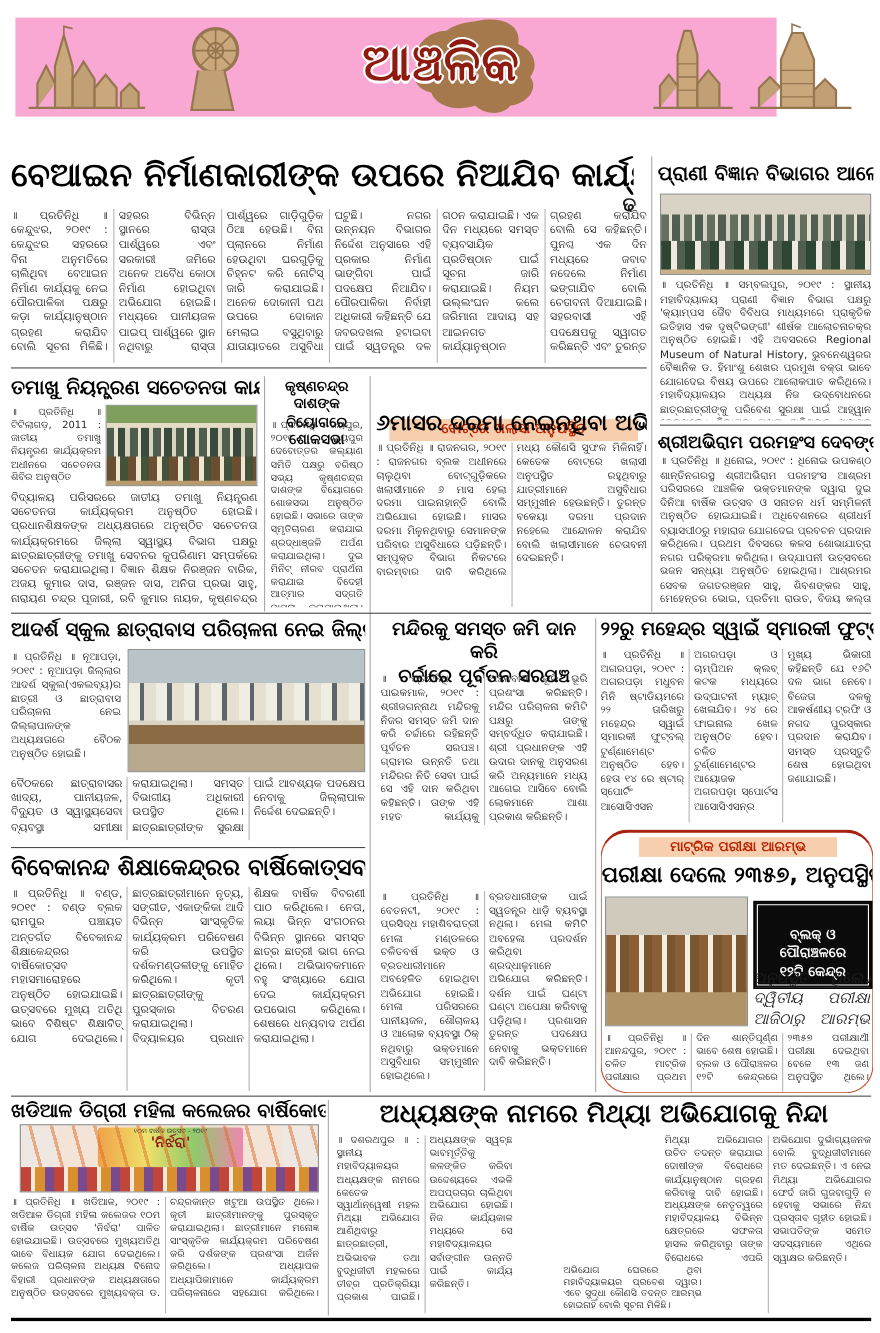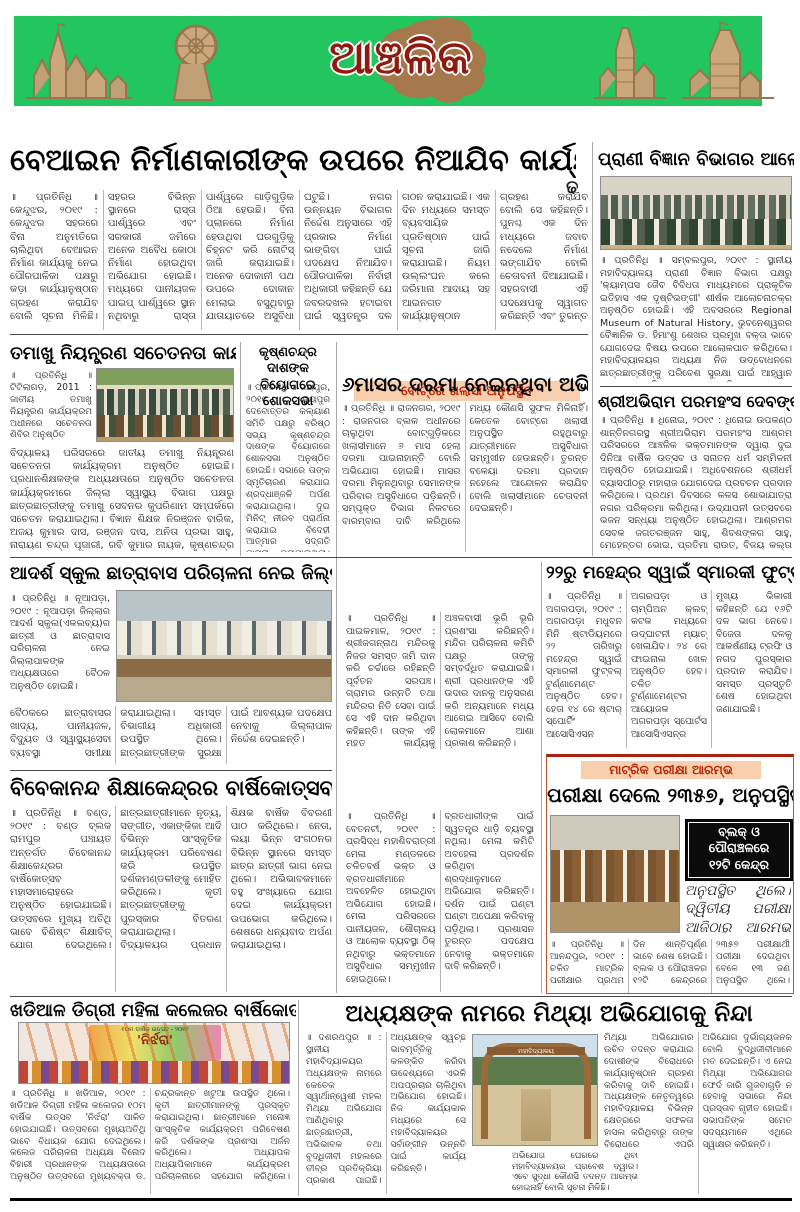--- a/index.html
+++ b/index.html
@@ -1,19 +1,19 @@
 <!DOCTYPE html>
 <html><head>
 <meta charset="utf-8">
 <style>
   html,body{margin:0;padding:0;background:#ffffff;}
   .page{position:relative;width:800px;height:1212px;background:#fff;
         font-family:"DejaVu Sans","Liberation Sans",sans-serif;color:#1a1a1a;overflow:hidden;}
   
-  .masthead{position:absolute;left:14px;top:16px;width:748px;height:90px;background:#22c55e;}
+  .masthead{position:absolute;left:14px;top:16px;width:692px;height:90px;background:#f9a8d4;}
   .mast-art{position:absolute;top:4px;height:82px;}
   .mast-title{position:absolute;left:262px;top:14px;width:250px;text-align:center;
       font-size:46px;font-weight:bold;color:#8e1a10;letter-spacing:1px;
       text-shadow:-2px 0 #fff,2px 0 #fff,0 -2px #fff,0 2px #fff,-1px -1px #fff,1px 1px #fff,1px -1px #fff,-1px 1px #fff;z-index:3;}
   .map-wrap{position:absolute;left:330px;top:0px;width:170px;height:90px;z-index:1;}
   .datebar{position:absolute;left:14px;top:108px;width:772px;height:26px;background:#fbd5e2;
       font-size:13px;font-weight:bold;color:#43290e;line-height:26px;}
   .datebar .lft{position:absolute;left:10px;}
   .datebar .mark{position:absolute;left:120px;}
   .datebar .rgt{position:absolute;right:10px;}
@@ -134,38 +134,42 @@
 
   <div class="vline" style="left:541px;top:562px;height:431px;"></div>
 
   <div class="art-head" style="left:10px;top:562px;width:322px;font-size:18px;">ଆଦର୍ଶ ସ୍କୁଲ ଛାତ୍ରାବାସ ପରିଚାଳନା ନେଇ ଜିଲ୍ଲାସ୍ତରୀୟ ବୈଠକ</div>
   <div class="body-txt" style="left:10px;top:592px;width:100px;height:110px;font-size:9.5px;">॥ ପ୍ରତିନିଧି ॥ ନୂଆପଡ଼ା, ୨୦୧୯ : ନୂଆପଡ଼ା ଜିଲ୍ଲାର ଆଦର୍ଶ ସ୍କୁଲ(ଏକଲବ୍ୟ)ର ଛାତ୍ରୀ ଓ ଛାତ୍ରାବାସ ପରିଚାଳନା ନେଇ ଜିଲ୍ଲାପାଳଙ୍କ ଅଧ୍ୟକ୍ଷତାରେ ବୈଠକ ଅନୁଷ୍ଠିତ ହୋଇଛି।</div>
   <div class="photo" style="left:116px;top:590px;width:216px;height:112px;background:linear-gradient(#b9c4c9 0 30%,#d9d4c4 30% 62%,#8a6b46 62% 78%,#b7a98c 78%);">
     <div class="crowd" style="top:30px;height:34px;background:repeating-linear-gradient(90deg,#f0ede2 0 10px,#5d666b 10px 14px,#e6e0d0 14px 25px);"></div>
   </div>
   <div class="body-txt c3" style="left:10px;top:706px;width:322px;height:58px;">ବୈଠକରେ ଛାତ୍ରାବାସର ଖାଦ୍ୟ, ପାନୀୟଜଳ, ବିଦ୍ୟୁତ ଓ ସ୍ୱାସ୍ଥ୍ୟସେବା ବ୍ୟବସ୍ଥା ସମୀକ୍ଷା କରାଯାଇଥିଲା। ସମସ୍ତ ବିଭାଗୀୟ ଅଧିକାରୀ ଉପସ୍ଥିତ ଥିଲେ। ଛାତ୍ରଛାତ୍ରୀଙ୍କ ସୁରକ୍ଷା ପାଇଁ ଆବଶ୍ୟକ ପଦକ୍ଷେପ ନେବାକୁ ଜିଲ୍ଲାପାଳ ନିର୍ଦ୍ଦେଶ ଦେଇଛନ୍ତି।</div>
 
+  <div class="art-head ctr" style="left:346px;top:562px;width:188px;font-size:17px;white-space:normal;line-height:1.25;">
+    <span>ମନ୍ଦିରକୁ ସମସ୍ତ ଜମି ଦାନ କରି</span><br>
+    <span>ଚର୍ଚ୍ଚାରେ ପୂର୍ବତନ ସରପଞ୍ଚ</span>
+  </div>
   <div class="body-txt c2" style="left:346px;top:612px;width:188px;height:138px;font-size:9.5px;">॥ ପ୍ରତିନିଧି ॥ ପାଇକମାଳ, ୨୦୧୯ : ଶ୍ରୀଜଗନ୍ନାଥ ମନ୍ଦିରକୁ ନିଜର ସମସ୍ତ ଜମି ଦାନ କରି ଚର୍ଚ୍ଚାରେ ରହିଛନ୍ତି ପୂର୍ବତନ ସରପଞ୍ଚ। ଗ୍ରାମର ଉନ୍ନତି ତଥା ମନ୍ଦିରର ନିତି ସେବା ପାଇଁ ସେ ଏହି ଦାନ କରିଥିବା କହିଛନ୍ତି। ତାଙ୍କ ଏହି ମହତ କାର୍ଯ୍ୟକୁ ଅଞ୍ଚଳବାସୀ ଭୂରି ଭୂରି ପ୍ରଶଂସା କରିଛନ୍ତି। ମନ୍ଦିର ପରିଚାଳନା କମିଟି ପକ୍ଷରୁ ତାଙ୍କୁ ସମ୍ବର୍ଦ୍ଧିତ କରାଯାଇଛି। ଶ୍ରୀ ପ୍ରଧାନଙ୍କ ଏହି ଉଦାର ଦାନକୁ ଅନୁସରଣ କରି ଅନ୍ୟମାନେ ମଧ୍ୟ ଆଗେଇ ଆସିବେ ବୋଲି ଲୋକମାନେ ଆଶା ପ୍ରକାଶ କରିଛନ୍ତି।</div>
 
   <div class="art-head" style="left:546px;top:562px;width:248px;font-size:17.5px;">୨୨ରୁ ମହେନ୍ଦ୍ର ସ୍ୱାଇଁ ସ୍ମାରକୀ ଫୁଟ୍‌ବଲ୍ ଟୁର୍ଣ୍ଣାମେଣ୍ଟ</div>
   <div class="body-txt c3" style="left:546px;top:590px;width:246px;height:158px;font-size:9.5px;">॥ ପ୍ରତିନିଧି ॥ ଅଗରପଡ଼ା, ୨୦୧୯ : ଅଗରପଡ଼ା ମଧୁବନ ମିନି ଷ୍ଟାଡିୟମରେ ୨୨ ତାରିଖରୁ ମହେନ୍ଦ୍ର ସ୍ୱାଇଁ ସ୍ମାରକୀ ଫୁଟ୍‌ବଲ୍ ଟୁର୍ଣ୍ଣାମେଣ୍ଟ ଅନୁଷ୍ଠିତ ହେବ। ହେତା ୧୪ ରେ ଷ୍ଟାର୍ ସ୍ପୋର୍ଟିଂ ଆସୋସିଏସନ ଅଗରପଡ଼ା ଓ ଚାମ୍ପିଅନ କ୍ଲବ୍ କଟକ ମଧ୍ୟରେ ଉଦ୍‌ଘାଟନୀ ମ୍ୟାଚ୍ ଖେଳାଯିବ। ୨୪ ରେ ଫାଇନାଲ ଖେଳ ଅନୁଷ୍ଠିତ ହେବ। ଚଳିତ ଟୁର୍ଣ୍ଣାମେଣ୍ଟର ଆୟୋଜକ ଅଗରପଡ଼ା ସ୍ପୋର୍ଟସ ଆସୋସିଏସନ୍‌ର ମୁଖ୍ୟ ଭିକାରୀ କହିଛନ୍ତି ଯେ ୧୬ଟି ଦଳ ଭାଗ ନେବେ। ବିଜେତା ଦଳକୁ ଆକର୍ଷଣୀୟ ଟ୍ରଫି ଓ ନଗଦ ପୁରସ୍କାର ପ୍ରଦାନ କରାଯିବ। ସମସ୍ତ ପ୍ରସ୍ତୁତି ଶେଷ ହୋଇଥିବା ଜଣାଯାଇଛି।</div>
 
   <div class="hline" style="left:10px;top:770px;width:322px;"></div>
   <div class="art-head" style="left:10px;top:776px;width:322px;font-size:21px;">ବିବେକାନନ୍ଦ ଶିକ୍ଷାକେନ୍ଦ୍ରର ବାର୍ଷିକୋତ୍ସବ</div>
   <div class="body-txt c3" style="left:10px;top:806px;width:322px;height:186px;">॥ ପ୍ରତିନିଧି ॥ ବଣ୍ଡ, ୨୦୧୯ : ବଣ୍ଡ ବ୍ଲକ ରାମପୁର ପଞ୍ଚାୟତ ଅନ୍ତର୍ଗତ ବିବେକାନନ୍ଦ ଶିକ୍ଷାକେନ୍ଦ୍ରର ବାର୍ଷିକୋତ୍ସବ ମହାସମାରୋହରେ ଅନୁଷ୍ଠିତ ହୋଇଯାଇଛି। ଉତ୍ସବରେ ମୁଖ୍ୟ ଅତିଥି ଭାବେ ବିଶିଷ୍ଟ ଶିକ୍ଷାବିତ୍ ଯୋଗ ଦେଇଥିଲେ। ଛାତ୍ରଛାତ୍ରୀମାନେ ନୃତ୍ୟ, ସଙ୍ଗୀତ, ଏକାଙ୍କିକା ଆଦି ବିଭିନ୍ନ ସାଂସ୍କୃତିକ କାର୍ଯ୍ୟକ୍ରମ ପରିବେଷଣ କରି ଉପସ୍ଥିତ ଦର୍ଶକମଣ୍ଡଳୀଙ୍କୁ ମୋହିତ କରିଥିଲେ। କୃତୀ ଛାତ୍ରଛାତ୍ରୀଙ୍କୁ ପୁରସ୍କାର ବିତରଣ କରାଯାଇଥିଲା। ବିଦ୍ୟାଳୟର ପ୍ରଧାନ ଶିକ୍ଷକ ବାର୍ଷିକ ବିବରଣୀ ପାଠ କରିଥିଲେ। ନେତା, ଲୟା ଭିନ୍ନ ସଂଗଠନର ବିଭିନ୍ନ ସ୍ଥାନରେ ସମସ୍ତ ଛାତ୍ର ଛାତ୍ରୀ ଭାଗ ନେଇ ଥିଲେ। ଅଭିଭାବକମାନେ ବହୁ ସଂଖ୍ୟାରେ ଯୋଗ ଦେଇ କାର୍ଯ୍ୟକ୍ରମ ଉପଭୋଗ କରିଥିଲେ। ଶେଷରେ ଧନ୍ୟବାଦ ଅର୍ପଣ କରାଯାଇଥିଲା।</div>
 
   <div class="body-txt c2" style="left:346px;top:810px;width:188px;height:182px;font-size:9.5px;">॥ ପ୍ରତିନିଧି ॥ ବେତନଟୀ, ୨୦୧୯ : ପ୍ରସିଦ୍ଧ ମହାଶିବରାତ୍ରୀ ମେଳା ମଣ୍ଡଳରେ ଚଳିତବର୍ଷ ଭକ୍ତ ଓ ବ୍ରତଧାରୀମାନେ ଅବହେଳିତ ହୋଇଥିବା ଅଭିଯୋଗ ହୋଇଛି। ମେଳା ପରିସରରେ ପାନୀୟଜଳ, ଶୌଚାଳୟ ଓ ଆଲୋକ ବ୍ୟବସ୍ଥା ଠିକ୍ ନଥିବାରୁ ଭକ୍ତମାନେ ଅସୁବିଧାର ସମ୍ମୁଖୀନ ହୋଇଥିଲେ। ବ୍ରତଧାରୀଙ୍କ ପାଇଁ ସ୍ୱତନ୍ତ୍ର ଧାଡ଼ି ବ୍ୟବସ୍ଥା ନଥିଲା। ମେଳା କମିଟି ଅବହେଳା ପ୍ରଦର୍ଶନ କରିଥିବା ଶ୍ରଦ୍ଧାଳୁମାନେ ଅଭିଯୋଗ କରିଛନ୍ତି। ଦର୍ଶନ ପାଇଁ ଘଣ୍ଟା ଘଣ୍ଟା ଅପେକ୍ଷା କରିବାକୁ ପଡ଼ିଥିଲା। ପ୍ରଶାସନ ତୁରନ୍ତ ପଦକ୍ଷେପ ନେବାକୁ ଭକ୍ତମାନେ ଦାବି କରିଛନ୍ତି।</div>
 
-  <div class="matricbox" style="left:546px;top:754px;width:248px;height:240px;">
+  <div class="matricbox" style="left:546px;top:754px;width:248px;height:240px;border-radius:25px;">
     <div class="kicker" style="left:34px;top:4px;width:180px;height:18px;font-size:12.5px;line-height:18px;">ମାଟ୍ରିକ ପରୀକ୍ଷା ଆରମ୍ଭ</div>
     <div class="art-head ctr" style="left:0;top:26px;width:246px;font-size:20px;">ପରୀକ୍ଷା ଦେଲେ ୨୩୫୭, ଅନୁପସ୍ଥିତ ୧୩</div>
     <div class="photo" style="left:3px;top:58px;width:130px;height:118px;background:linear-gradient(#cfcabb 0 38%,#e0d8c4 38% 70%,#b09468 70%);">
       <div class="crowd" style="top:34px;height:52px;background:repeating-linear-gradient(90deg,#8a5f35 0 9px,#f2eee0 9px 13px,#7a5630 13px 21px);"></div>
     </div>
-    <div class="blackbox" style="left:138px;top:62px;width:106px;height:56px;font-size:12.5px;line-height:1.3;padding-top:4px;">
+    <div class="blackbox" style="left:138px;top:62px;width:106px;height:56px;font-size:12.5px;line-height:1.3;padding-top:22px;">
       <div>ବ୍ଲକ୍ ଓ</div>
       <div>ପୌରାଞ୍ଚଳରେ</div>
       <div>୧୨ଟି କେନ୍ଦ୍ର</div>
     </div>
     <div class="body-txt" style="left:138px;top:124px;width:106px;height:52px;font-size:14px;font-style:italic;">ଅନୁପସ୍ଥିତ ଥିଲେ। ଦ୍ୱିତୀୟ ପରୀକ୍ଷା ଆଜିଠାରୁ ଆରମ୍ଭ ହେବ। ସମସ୍ତ କେନ୍ଦ୍ରରେ ଶାନ୍ତିଶୃଙ୍ଖଳା ରକ୍ଷା ପାଇଁ ପୋଲିସ ମୁତୟନ ହୋଇଛନ୍ତି।</div>
     <div class="body-txt c3" style="left:3px;top:182px;width:240px;height:54px;font-size:9px;">॥ ପ୍ରତିନିଧି ॥ ଆନନ୍ଦପୁର, ୨୦୧୯ : ଚଳିତ ମାଟ୍ରିକ ପରୀକ୍ଷାର ପ୍ରଥମ ଦିନ ଶାନ୍ତିପୂର୍ଣ୍ଣ ଭାବେ ଶେଷ ହୋଇଛି। ବ୍ଲକ ଓ ପୌରାଞ୍ଚଳର ୧୨ଟି କେନ୍ଦ୍ରରେ ୨୩୫୭ ପରୀକ୍ଷାର୍ଥୀ ପରୀକ୍ଷା ଦେଇଥିବା ବେଳେ ୧୩ ଜଣ ଅନୁପସ୍ଥିତ ଥିଲେ। ସମସ୍ତ କେନ୍ଦ୍ରରେ କଡ଼ା ନିରାପତ୍ତା ବ୍ୟବସ୍ଥା କରାଯାଇଥିଲା।</div>
   </div>
 
   <div class="hline" style="left:10px;top:996px;width:782px;"></div>
   <div class="vline" style="left:298px;top:1000px;height:196px;"></div>
@@ -178,22 +182,17 @@
       <div style="font-size:6px;color:#223;line-height:8px;">୧୦ମ ବାର୍ଷିକ ଉତ୍ସବ - ୨୦୧୯</div>
       <div style="font-size:13px;font-weight:bold;color:#8e1a10;line-height:14px;">'ନିର୍ଝରା'</div>
     </div>
     <div class="crowd" style="top:38px;height:24px;background:repeating-linear-gradient(90deg,#c2453a 0 9px,#f5e9d8 9px 13px,#d88f2e 13px 22px,#7a4a8f 22px 30px);"></div>
     <div style="position:absolute;left:0;top:0;width:100%;height:38px;background:repeating-linear-gradient(75deg,transparent 0 16px,rgba(220,110,40,.5) 16px 19px);"></div>
   </div>
   <div class="body-txt c2" style="left:10px;top:1088px;width:280px;height:106px;font-size:9px;">॥ ପ୍ରତିନିଧି ॥ ଖଡିଆଳ, ୨୦୧୯ : ଖଡିଆଳ ଡିଗ୍ରୀ ମହିଳା କଲେଜର ୧୦ମ ବାର୍ଷିକ ଉତ୍ସବ 'ନିର୍ଝରା' ପାଳିତ ହୋଇଯାଇଛି। ଉତ୍ସବରେ ମୁଖ୍ୟଅତିଥି ଭାବେ ବିଧାୟକ ଯୋଗ ଦେଇଥିଲେ। କଲେଜ ପରିଚାଳନା ଅଧ୍ୟକ୍ଷ ବିନୋଦ ବିହାରୀ ପ୍ରଧାନଙ୍କ ଅଧ୍ୟକ୍ଷତାରେ ଅନୁଷ୍ଠିତ ଉତ୍ସବରେ ମୁଖ୍ୟବକ୍ତା ଡ. ଚନ୍ଦ୍ରକାନ୍ତ ଖଟୁଆ ଉପସ୍ଥିତ ଥିଲେ। କୃତୀ ଛାତ୍ରୀମାନଙ୍କୁ ପୁରସ୍କୃତ କରାଯାଇଥିଲା। ଛାତ୍ରୀମାନେ ମନୋଜ୍ଞ ସାଂସ୍କୃତିକ କାର୍ଯ୍ୟକ୍ରମ ପରିବେଷଣ କରି ଦର୍ଶକଙ୍କ ପ୍ରଶଂସା ଅର୍ଜନ କରିଥିଲେ। ଅଧ୍ୟାପକ ଅଧ୍ୟାପିକାମାନେ କାର୍ଯ୍ୟକ୍ରମ ପରିଚାଳନାରେ ସହଯୋଗ କରିଥିଲେ। ଶେଷରେ ଧନ୍ୟବାଦ ଅର୍ପଣ କରାଯାଇଥିଲା।</div>
 
   <div class="art-head ctr" style="left:306px;top:1000px;width:486px;font-size:23px;">ଅଧ୍ୟକ୍ଷଙ୍କ ନାମରେ ମିଥ୍ୟା ଅଭିଯୋଗକୁ ନିନ୍ଦା</div>
   <div class="body-txt c2" style="left:306px;top:1032px;width:160px;height:162px;font-size:9px;">॥ ଦଶରଥପୁର ॥ : ସ୍ଥାନୀୟ ମହାବିଦ୍ୟାଳୟର ଅଧ୍ୟକ୍ଷଙ୍କ ନାମରେ କେତେକ ସ୍ୱାର୍ଥାନ୍ୱେଷୀ ମହଲ ମିଥ୍ୟା ଅଭିଯୋଗ ଆଣିଥିବାରୁ ଛାତ୍ରଛାତ୍ରୀ, ଅଭିଭାବକ ତଥା ବୁଦ୍ଧିଜୀବୀ ମହଲରେ ତୀବ୍ର ପ୍ରତିକ୍ରିୟା ପ୍ରକାଶ ପାଇଛି। ଅଧ୍ୟକ୍ଷଙ୍କ ସ୍ୱଚ୍ଛ ଭାବମୂର୍ତ୍ତିକୁ କଳଙ୍କିତ କରିବା ଉଦ୍ଦେଶ୍ୟରେ ଏଭଳି ଅପପ୍ରଚାର ଚାଲିଥିବା ଅଭିଯୋଗ ହୋଇଛି। ନିଜ କାର୍ଯ୍ୟକାଳ ମଧ୍ୟରେ ସେ ମହାବିଦ୍ୟାଳୟର ସର୍ବାଙ୍ଗୀନ ଉନ୍ନତି ପାଇଁ କାର୍ଯ୍ୟ କରିଛନ୍ତି।</div>
-  <div class="photo" style="left:472px;top:1034px;width:126px;height:112px;background:linear-gradient(#cfe0ea 0 20%,#5d7a4a 20% 45%,#d8c49a 45%);">
-    <div style="position:absolute;left:8px;top:8px;width:110px;height:96px;border:7px solid #9a6a3a;border-bottom:none;border-radius:26px 26px 0 0;box-sizing:border-box;"></div>
-    <div style="position:absolute;left:14px;top:12px;width:98px;text-align:center;font-size:6.5px;color:#fff;background:#8a5a30;">ମହାବିଦ୍ୟାଳୟ</div>
-    <div style="position:absolute;left:48px;top:54px;width:30px;height:52px;background:linear-gradient(#c9b186,#b59a6c);"></div>
-  </div>
   <div class="caption" style="left:472px;top:1150px;width:126px;height:44px;margin-left:40px;">ଅଭିଯୋଗ ଘେରରେ ଥିବା ମହାବିଦ୍ୟାଳୟର ପ୍ରବେଶ ଦ୍ୱାର। ଏବେ ସୁଦ୍ଧା କୌଣସି ତଦନ୍ତ ଆରମ୍ଭ ହୋଇନାହିଁ ବୋଲି ସୂଚନା ମିଳିଛି।</div>
   <div class="body-txt c2" style="left:604px;top:1032px;width:188px;height:162px;font-size:9px;">ମିଥ୍ୟା ଅଭିଯୋଗର ଉଚିତ ତଦନ୍ତ କରାଯାଇ ଦୋଷୀଙ୍କ ବିରୋଧରେ କାର୍ଯ୍ୟାନୁଷ୍ଠାନ ଗ୍ରହଣ କରିବାକୁ ଦାବି ହୋଇଛି। ଅଧ୍ୟକ୍ଷଙ୍କ ନେତୃତ୍ୱରେ ମହାବିଦ୍ୟାଳୟ ବିଭିନ୍ନ କ୍ଷେତ୍ରରେ ସଫଳତା ହାସଲ କରିଥିବାରୁ ତାଙ୍କ ବିରୋଧରେ ଏପରି ଅଭିଯୋଗ ଦୁର୍ଭାଗ୍ୟଜନକ ବୋଲି ବୁଦ୍ଧିଜୀବୀମାନେ ମତ ଦେଇଛନ୍ତି। ଏ ନେଇ ମିଥ୍ୟା ଅଭିଯୋଗର ଫେର୍ଦ ଜାରି ଗୁଜବାଗୁଡ଼ି ନ ହେବାକୁ ସଭାରେ ନିନ୍ଦା ପ୍ରସ୍ତାବ ଗୃହୀତ ହୋଇଛି। ସଭାପତିଙ୍କ ସମେତ ସଦସ୍ୟମାନେ ଏଥିରେ ସ୍ୱାକ୍ଷର କରିଛନ୍ତି।</div>
 
   <div class="thick" style="left:10px;top:1198px;width:782px;"></div>
 </div>
 
 </body></html>

